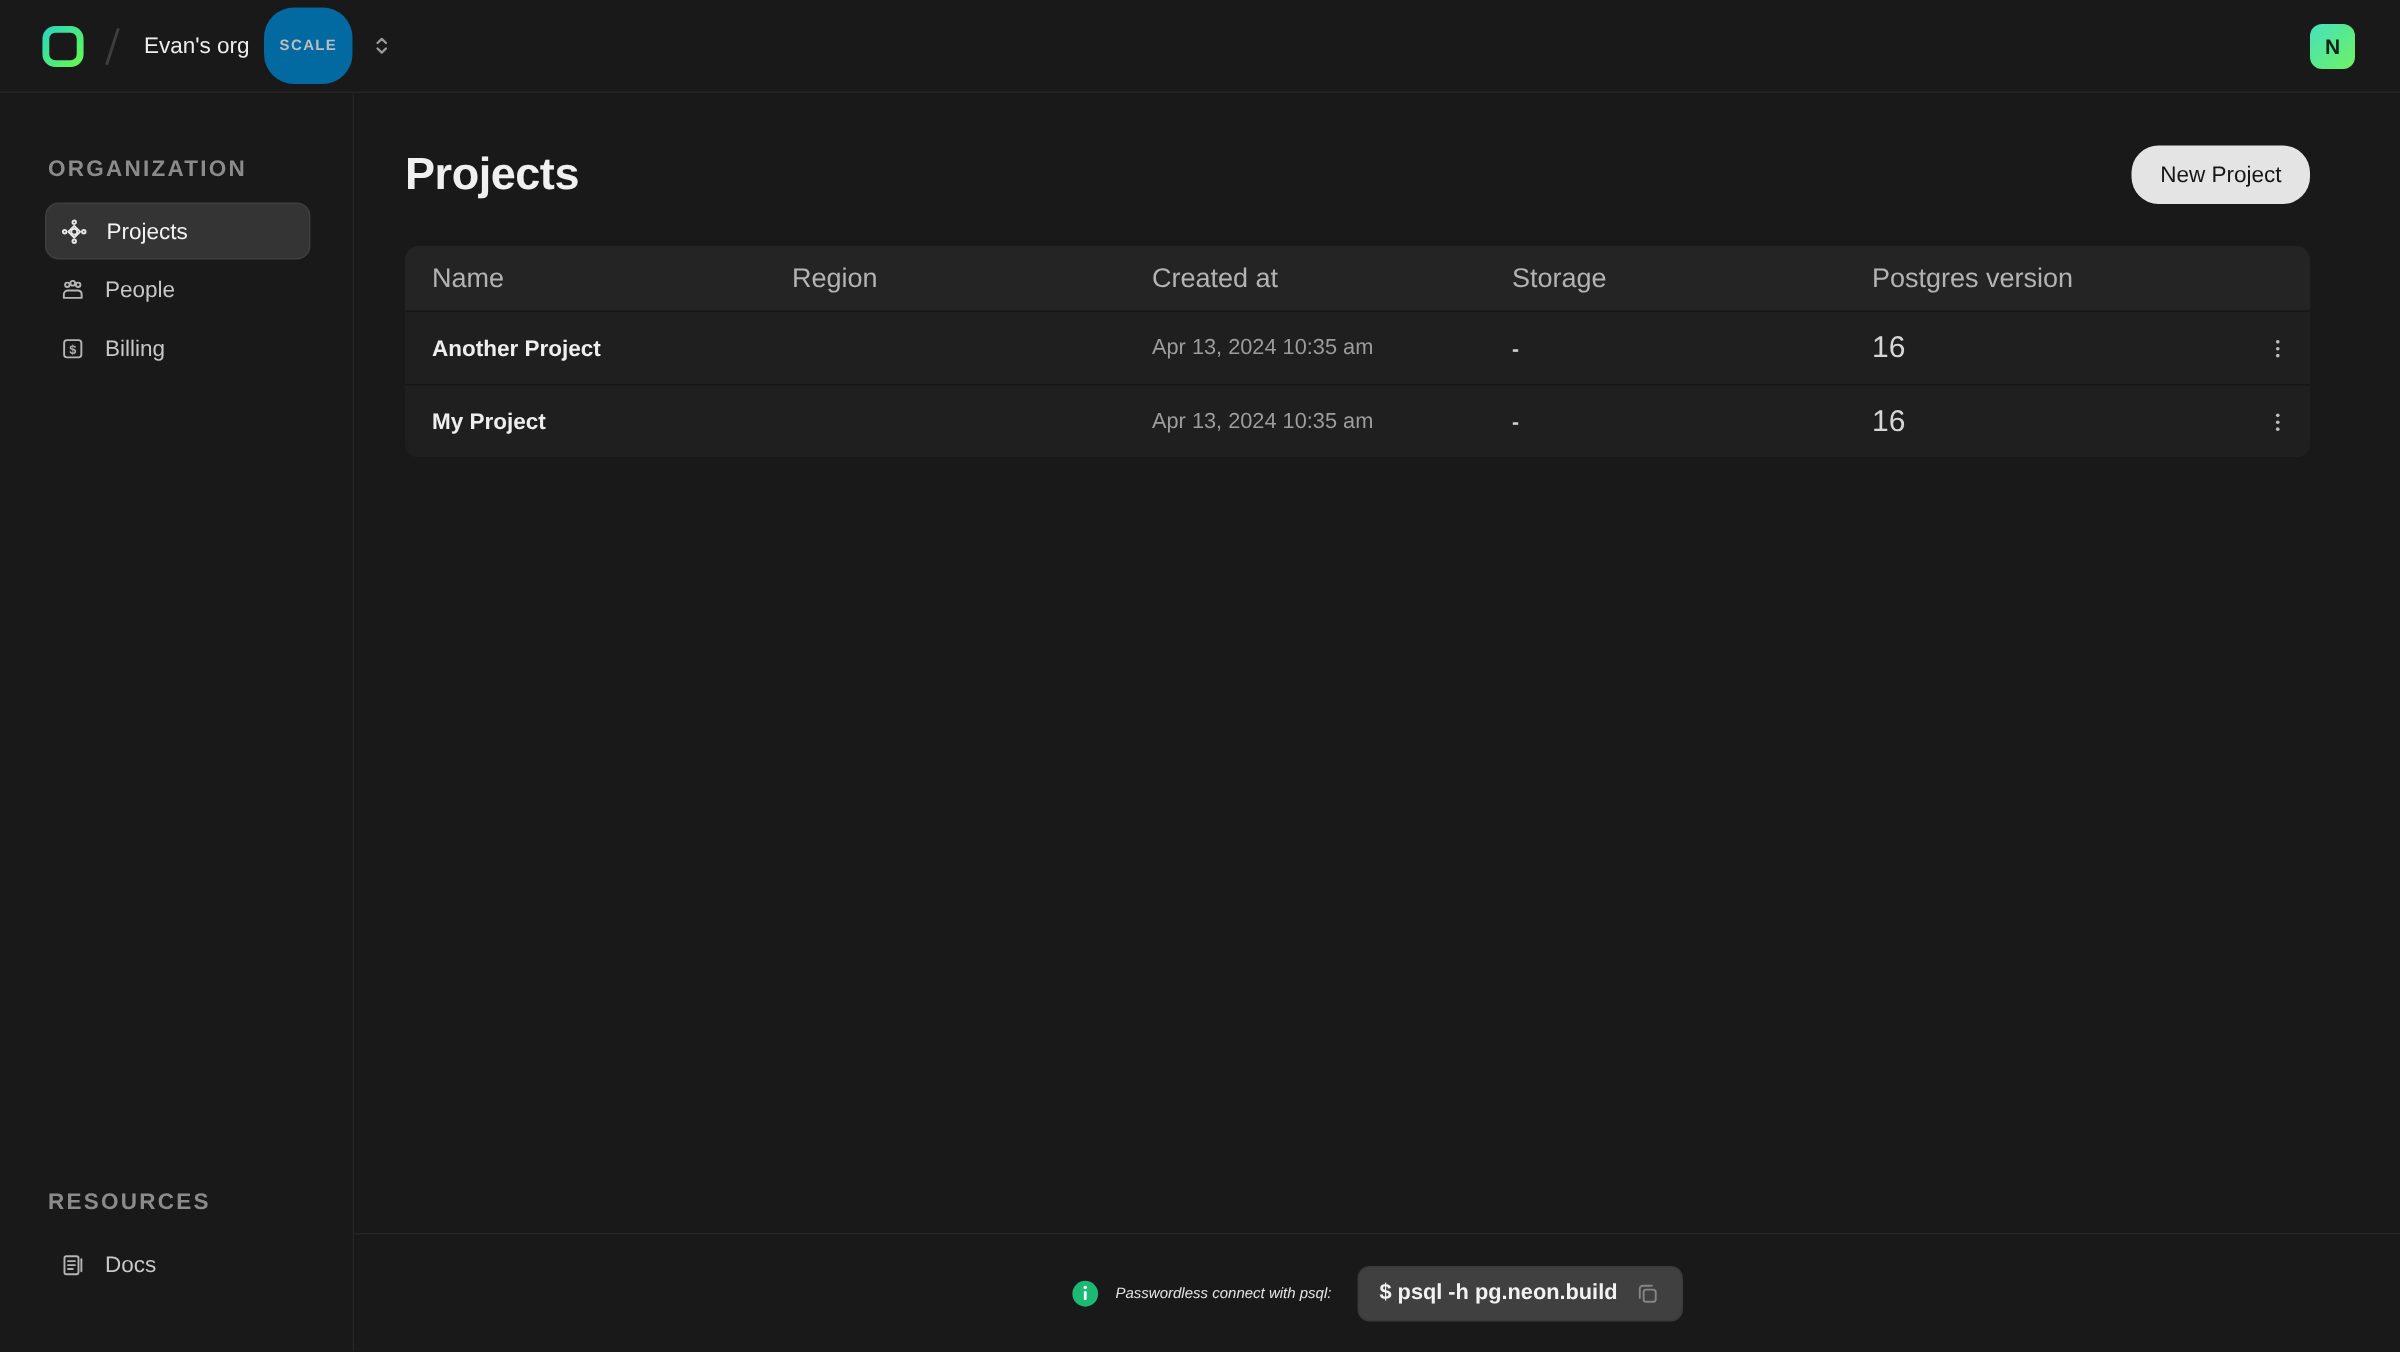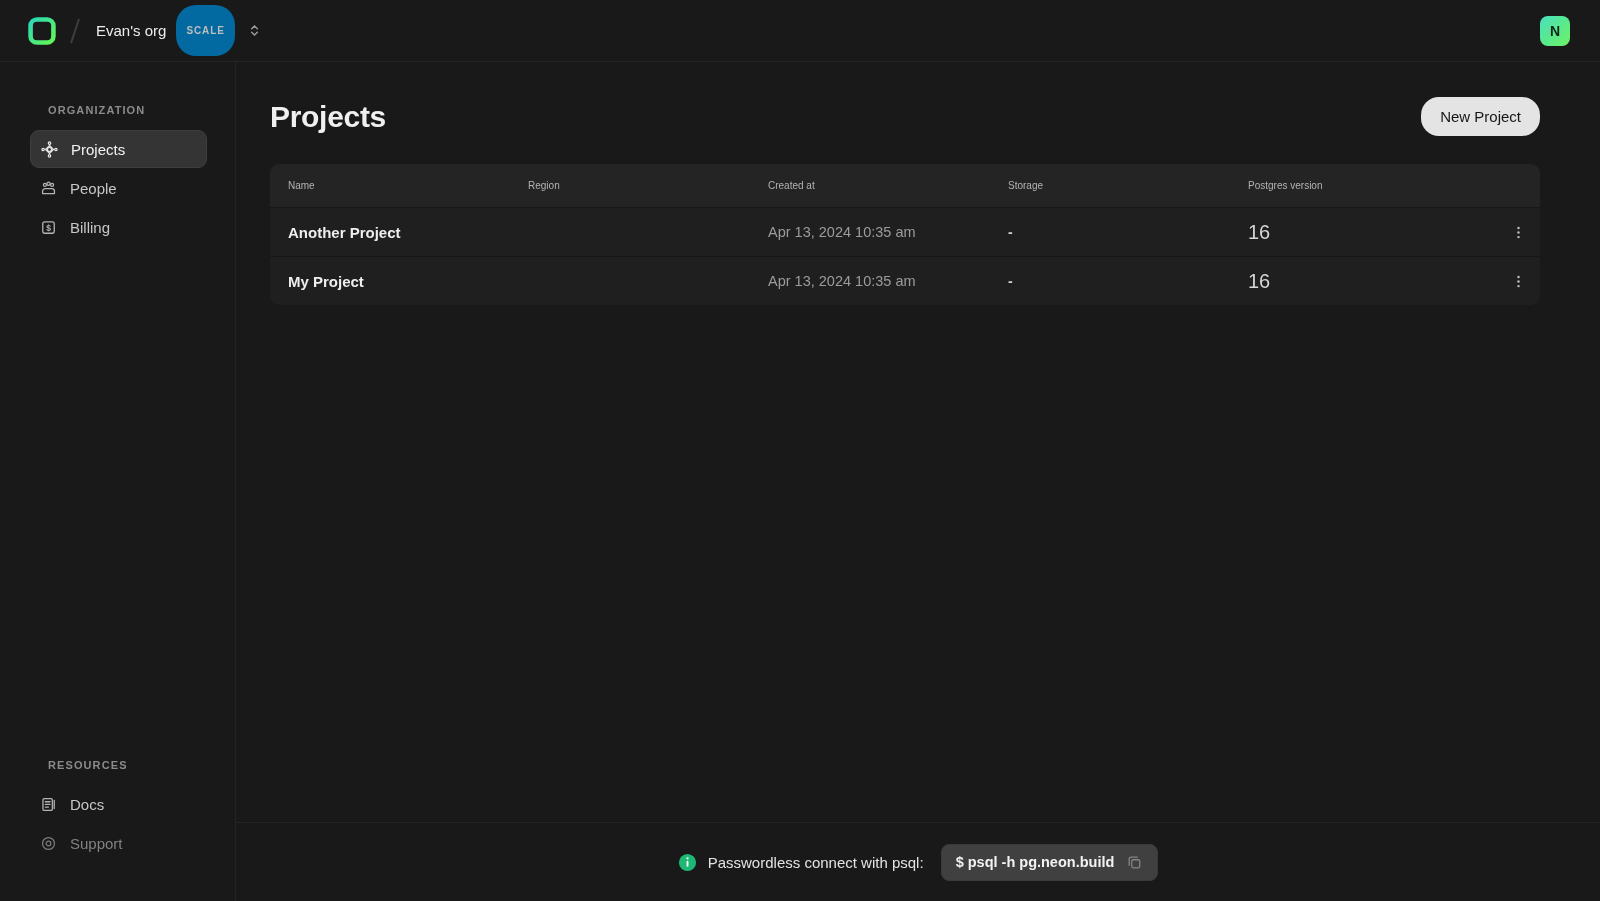--- a/index.html
+++ b/index.html
@@ -48,22 +48,22 @@
 
   
   .sidebar {
     width: 236px; flex: 0 0 236px;
     border-right: 1px solid #232323;
     display: flex; flex-direction: column;
     padding: 42px 28px 24px 30px;
     background: #191919;
   }
   .nav-section-label {
-    font-size: 11px; font-weight: 700; letter-spacing: 0.1em;
-    color: #8b8b8b; margin: 0 0 14px 18px;
+    font-size: 15px; font-weight: 700; letter-spacing: 0.1em;
+    color: #8b8b8b; margin: 0 0 14px 2px;
   }
   .nav-item {
     display: flex; align-items: center; gap: 13px;
     height: 38px; padding: 0 10px; border-radius: 9px;
     font-size: 15px; color: #c7c7c7; cursor: pointer;
     margin-bottom: 1px;
   }
   .nav-item .nav-icon { width: 17px; height: 17px; display: flex; color: #b4b4b4; flex: 0 0 17px; }
   .nav-item.active {
     background: #343434; border: 1px solid #3e3e3e;
@@ -89,42 +89,42 @@
   }
 
   
   .projects-table { border-radius: 9px; overflow: hidden; }
   .t-head, .t-row {
     display: grid;
     grid-template-columns: 240px 240px 240px 240px 1fr 48px;
     align-items: center;
   }
   .t-head { background: #242424; height: 43px; }
-  .t-head .cell { font-size: 10px; font-weight: 500; color: #b3b3b3; }
+  .t-head .cell { font-size: 18px; font-weight: 500; color: #b3b3b3; }
   .cell { padding-left: 18px; }
   .t-row { background: #1f1f1f; height: 49px; border-top: 1px solid #171717; cursor: pointer; }
   .cell-name { font-size: 15px; font-weight: 700; color: #eeeeee; }
   .cell-region { font-size: 14px; color: #9c9c9c; }
   .cell-created { font-size: 14.5px; color: #9c9c9c; }
   .cell-storage { font-size: 14px; font-weight: 600; color: #d2d2d2; }
   .cell-version { font-size: 20px; color: #d6d6d6; }
   .cell-actions { display: flex; justify-content: flex-end; padding-right: 14px; }
   .kebab-btn {
     width: 26px; height: 26px; background: none; border: none; cursor: pointer;
     color: #bdbdbd; display: flex; align-items: center; justify-content: center;
   }
   .kebab-btn svg { width: 15px; height: 15px; }
 
   
   .psql-bar {
     flex: 0 0 79px; border-top: 1px solid #252525;
     display: flex; align-items: center; justify-content: center; gap: 11px;
   }
   .info-icon { width: 19px; height: 19px; flex: 0 0 19px; }
-  .psql-label { font-size: 15px; color: #e3e3e3; }
+  .psql-label { font-size: 10px; color: #e3e3e3; font-style: italic; }
   .psql-cmd-box {
     display: flex; align-items: center; gap: 12px;
     border: 1px solid #3a3a3a; background: #404040;
     border-radius: 8px; padding: 9px 14px; margin-left: 6px;
     cursor: pointer;
   }
   .psql-cmd { font-size: 14.5px; font-weight: 600; color: #f2f2f2; }
   .copy-btn { background: none; border: none; color: #858585; cursor: pointer; width: 17px; height: 17px; padding: 0; }
   .copy-btn svg { width: 17px; height: 17px; }
 </style>
@@ -210,29 +210,20 @@
           <span class="nav-icon">
             <svg class="ic" viewBox="0 0 16 16" fill="none" stroke="currentColor" stroke-width="1.2" stroke-linecap="round">
               <rect x="2.8" y="2.4" width="8.8" height="11.2" rx="1.2"></rect>
               <path d="M5 5.4 h4.4 M5 7.9 h4.4 M5 10.4 h3"></path>
               <path d="M13.4 4.2 v7.6"></path>
             </svg>
           </span>
           <span>Docs</span>
         </div>
 
-        <div class="nav-item muted">
-          <span class="nav-icon">
-            <svg class="ic" viewBox="0 0 16 16" fill="none" stroke="currentColor" stroke-width="1.2">
-              <circle cx="8" cy="8" r="5.6"></circle>
-                <circle cx="8" cy="8" r="2.2"></circle>
-            </svg>
-          </span>
-          <span>Support</span>
-        </div>
 
       </div>
     </aside>
 
     <main class="main">
       <div class="content">
         <div class="page-head">
           <h1 class="page-title">Projects</h1>
           <button class="new-project-btn">New Project</button>
         </div>

